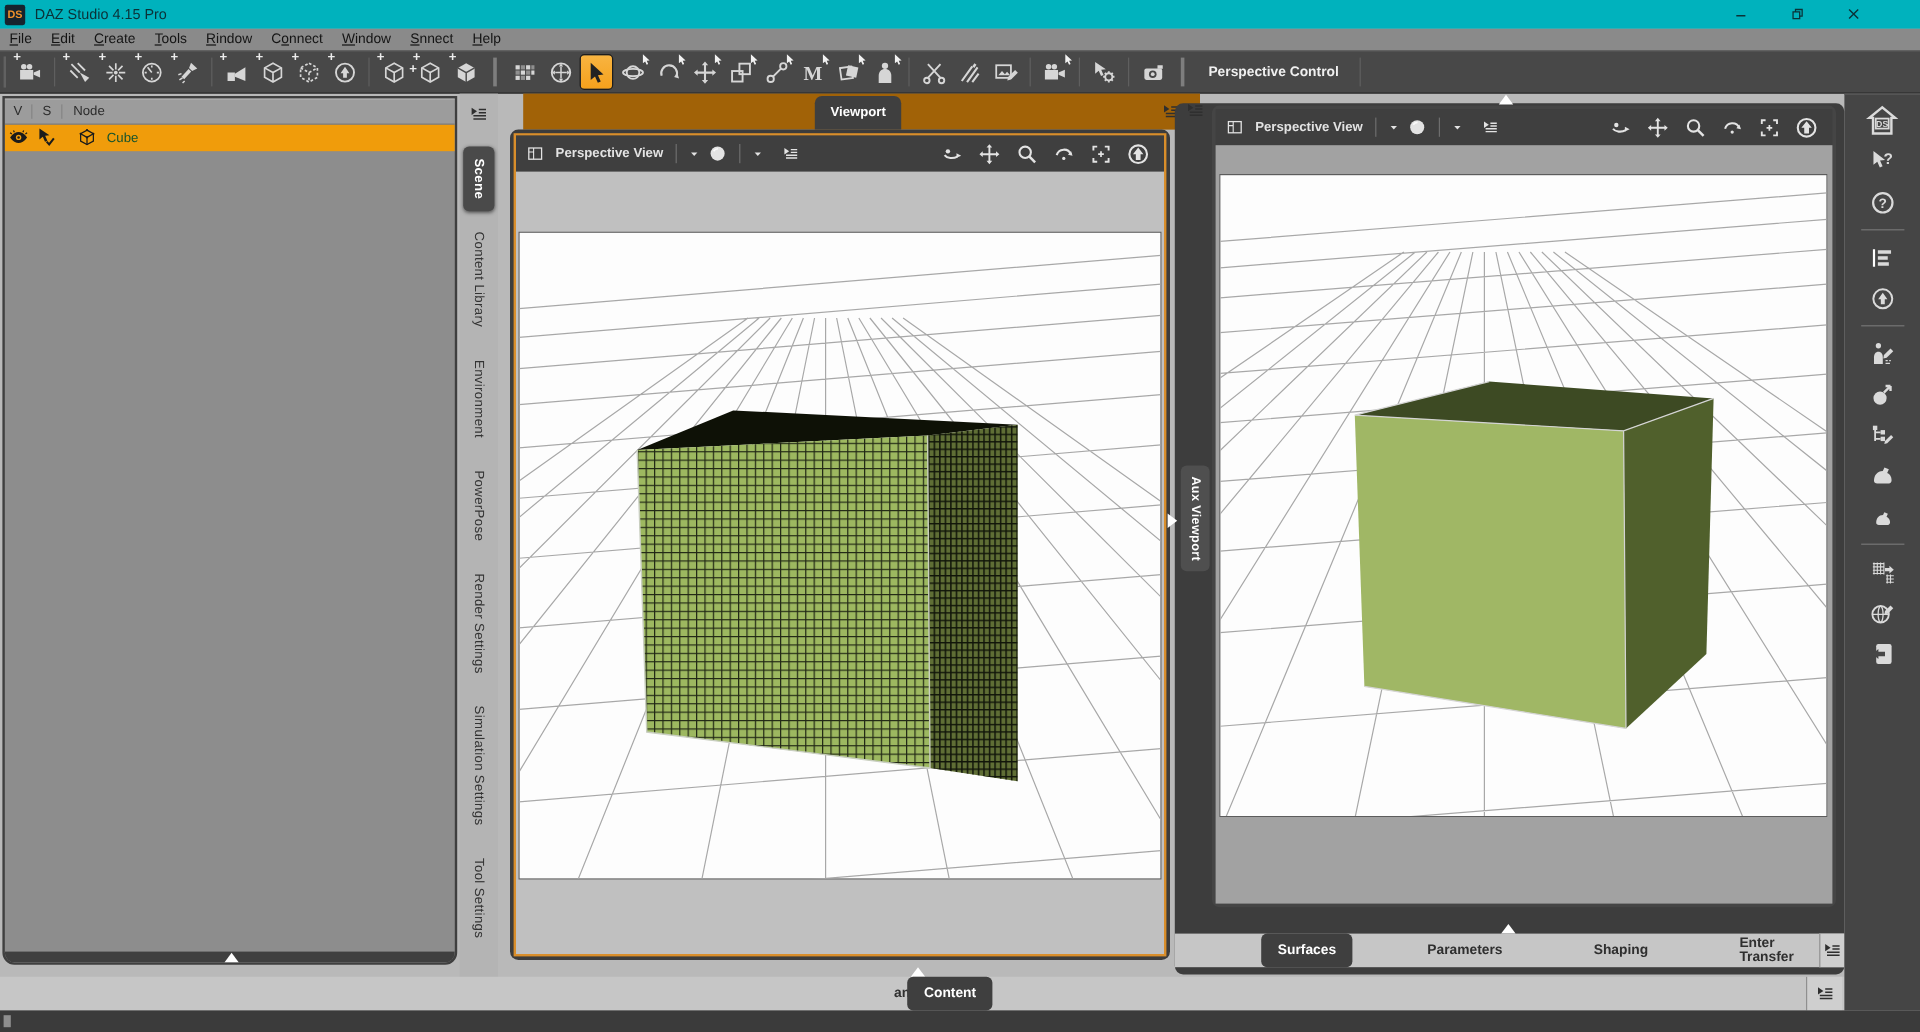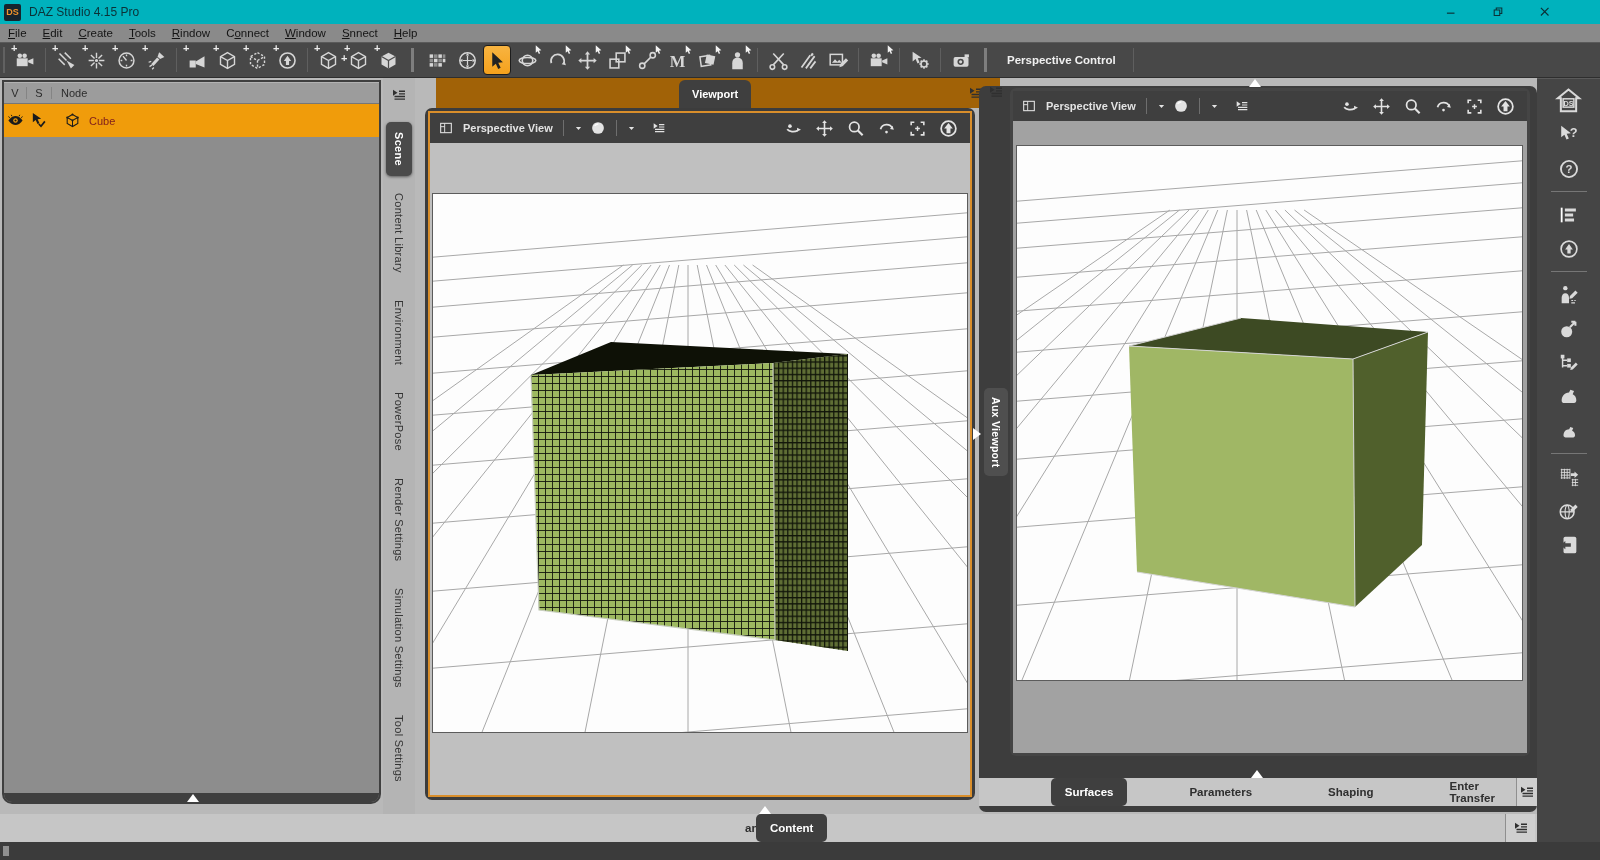--- a/index.html
+++ b/index.html
@@ -52,21 +52,21 @@
             padding:0 9px;font:11.5px "Liberation Sans",sans-serif;color:#333;background:#fff;outline:none;}
   .navbtn{width:28px;height:25px;margin-left:3px;border-radius:7px;flex:none;
           background:linear-gradient(#9d9d9d,#8a8a8a);border:2px solid #5f5f5f;box-sizing:border-box;
           display:flex;align-items:center;justify-content:center;color:#262626;}
   .navbtn svg{width:13px;height:13px;}
   .sp-cols{height:20px;background:#9c9c9c;border-top:1px solid #b3b3b3;border-bottom:1px solid #777;
            display:flex;align-items:center;font-size:11px;color:#2c2c2c;flex:none;}
   .col-v{width:22px;text-align:center;}
   .col-s{width:24px;text-align:center;border-left:1px solid #848484;}
   .col-node{padding-left:9px;border-left:1px solid #848484;flex:1;}
-  .sp-row{height:33px;background:var(--c-sel,#f09c0b);display:flex;align-items:center;color:#7f1d1d;flex:none;}
+  .sp-row{height:22px;background:var(--c-sel,#f09c0b);display:flex;align-items:center;color:#14532d;flex:none;}
   .rowico{width:20px;height:18px;margin-left:3px;color:#1b1b1b;}
   .rowico svg{width:17px;height:17px;}
   .nodeico{margin-left:14px;}
   .sp-row .nlabel{margin-left:5px;font-size:11px;}
   .sp-body{flex:1;}
   .sp-bottom{height:9px;background:#3f3f3f;position:relative;flex:none;}
   
   .tabstrip{left:383px;top:0;width:32px;height:736px;background:#b4b4b4;}
   .strip-opts{position:absolute;left:4px;top:5px;width:24px;height:24px;color:#2f2f2f;
               display:flex;align-items:center;justify-content:center;}

